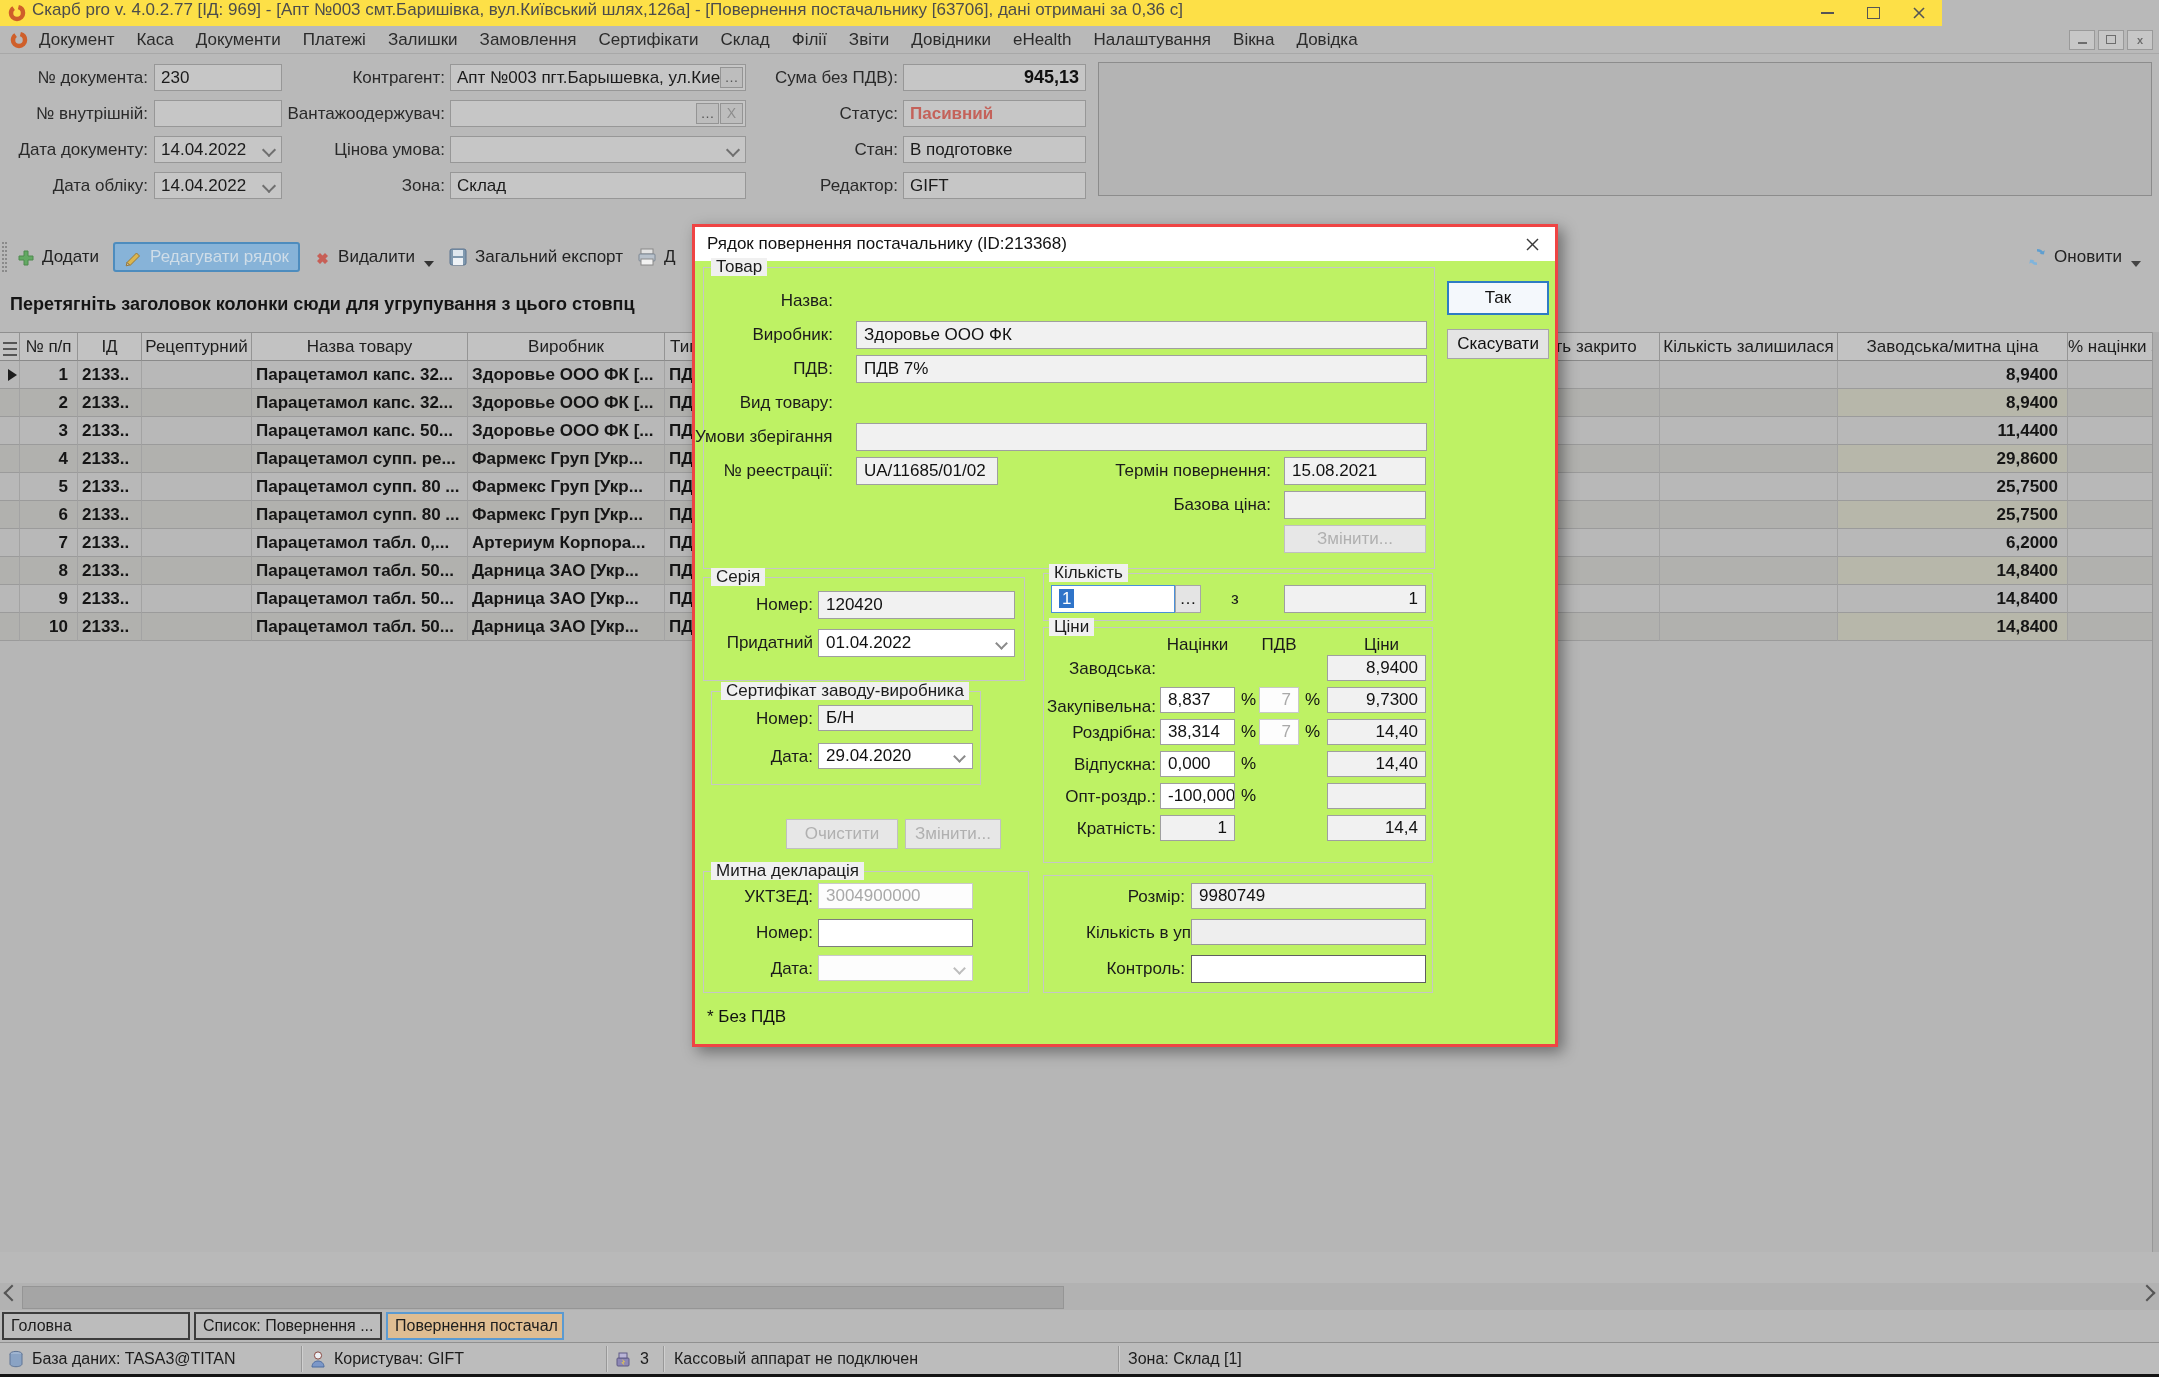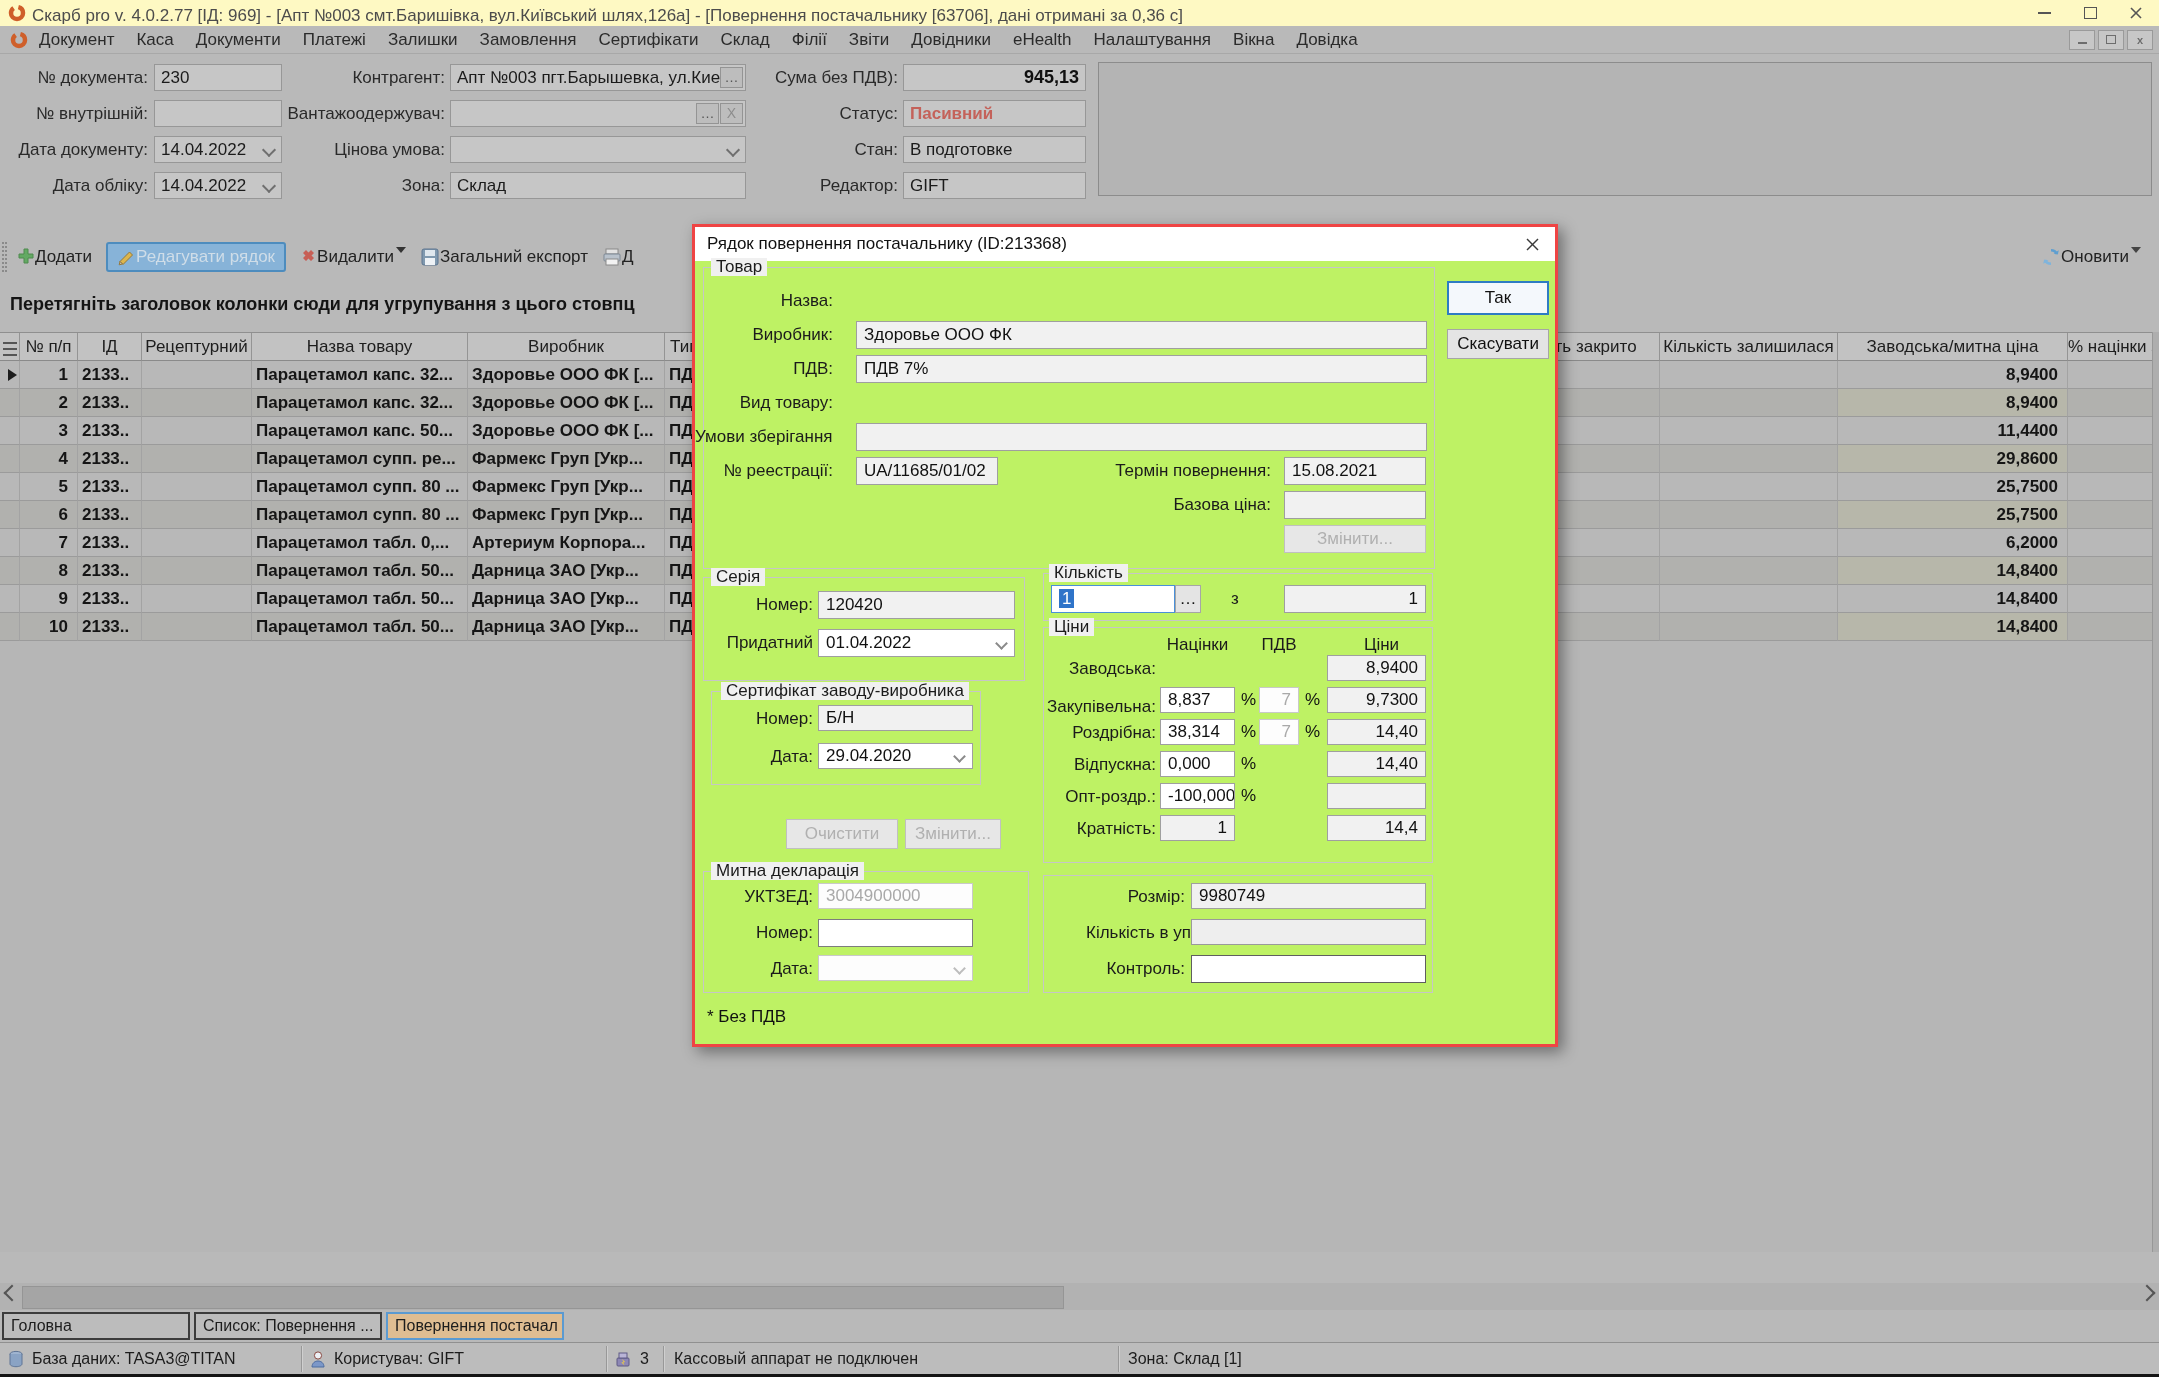--- a/index.html
+++ b/index.html
@@ -1,21 +1,21 @@
 <!DOCTYPE html>
 <html><head>
 <meta charset="utf-8">
 <style>
   html,body{margin:0;padding:0;background:#888}
   #root{position:relative;width:2159px;height:1377px;background:#b9b9b9;
     font-family:"Liberation Sans",sans-serif;font-size:17px;color:#262626;
     overflow:hidden;outline:1px solid #6f6f6f}
   .a{position:absolute}
   
-  .titlebar{left:0;top:0;width:2159px;height:26px;background:#fef9c3;display:flex;align-items:flex-end}
+  .titlebar{left:0;top:0;width:1942px;height:26px;background:#fde047;display:flex;align-items:flex-start}
   .titlebar .t{margin-left:8px;color:#4c4c4c;white-space:nowrap}
   .wbtn{width:46px;height:26px;display:flex;align-items:center;justify-content:center}
   .menubar{left:0;top:26px;width:2159px;height:27px;display:flex;align-items:center;border-bottom:1px solid #a8a8a8}
   .mitem{padding:0 11px;color:#2b2b2b;white-space:nowrap}
   .mdibtn{width:24px;height:18px;background:#c7c7c7;border:1px solid #9a9a9a;margin-left:3px;
     display:flex;align-items:center;justify-content:center;color:#6d6d6d;font-size:11px;font-weight:bold}
   
   .lb{position:absolute;text-align:right;line-height:27px;color:#2a2a2a;white-space:nowrap;overflow:hidden}
   .fd{position:absolute;height:27px;background:#c6c6c6;border:1px solid #979797;line-height:25px;
     padding:0 6px;color:#1b1b1b;white-space:nowrap;overflow:hidden;box-sizing:border-box}
@@ -23,21 +23,21 @@
     border-bottom:2px solid #6f6f6f;transform:rotate(45deg)}
   .mini{position:absolute;top:2px;width:23px;height:21px;background:#bdbdbd;border:1px solid #949494;
     text-align:center;line-height:19px;color:#555;font-size:14px;box-sizing:border-box}
   .memo{background:#b4b4b4;border:1px solid #8c8c8c}
   
   .search{background:#c3c3c3;border:1px solid #9a9a9a;display:flex;align-items:center}
   .sicon{width:24px;height:22px;margin:1px;background:#cdcdcd;border:1px solid #a2a2a2;
     display:flex;align-items:center;justify-content:center}
   .ph{color:#6c6c6c;margin-left:8px}
   .tbar{display:flex;align-items:center}
-  .titem{display:flex;align-items:flex-start;margin-right:14px;color:#222;white-space:nowrap}
+  .titem{display:flex;align-items:flex-end;gap:7px;margin-right:14px;color:#222;white-space:nowrap}
   .editbtn{background:#87b3d8;border:2px solid #4d8cbe;border-radius:3px;padding:3px 9px;color:#cfdde8}
   .tri{width:0;height:0;border-left:5px solid transparent;border-right:5px solid transparent;border-top:6px solid #333;margin-left:2px}
   .grip{border-left:2px dotted #8a8a8a;border-right:2px dotted #8a8a8a;width:1px;height:30px}
   .ghint{font-weight:bold;font-size:18px;color:#141414;white-space:nowrap}
   
   .cols{display:grid;grid-template-columns:20px 58px 64px 110px 216px 197px 270px 545px 180px 178px 230px 91px}
   .thead{border-top:1px solid #8f8f8f}
   .th{background:#c2c2c2;border-right:1px solid #949494;border-bottom:1px solid #8a8a8a;
     text-align:center;line-height:27px;height:28px;overflow:hidden;white-space:nowrap;color:#1d1d1d;box-sizing:border-box}
   .tr{height:28px}

